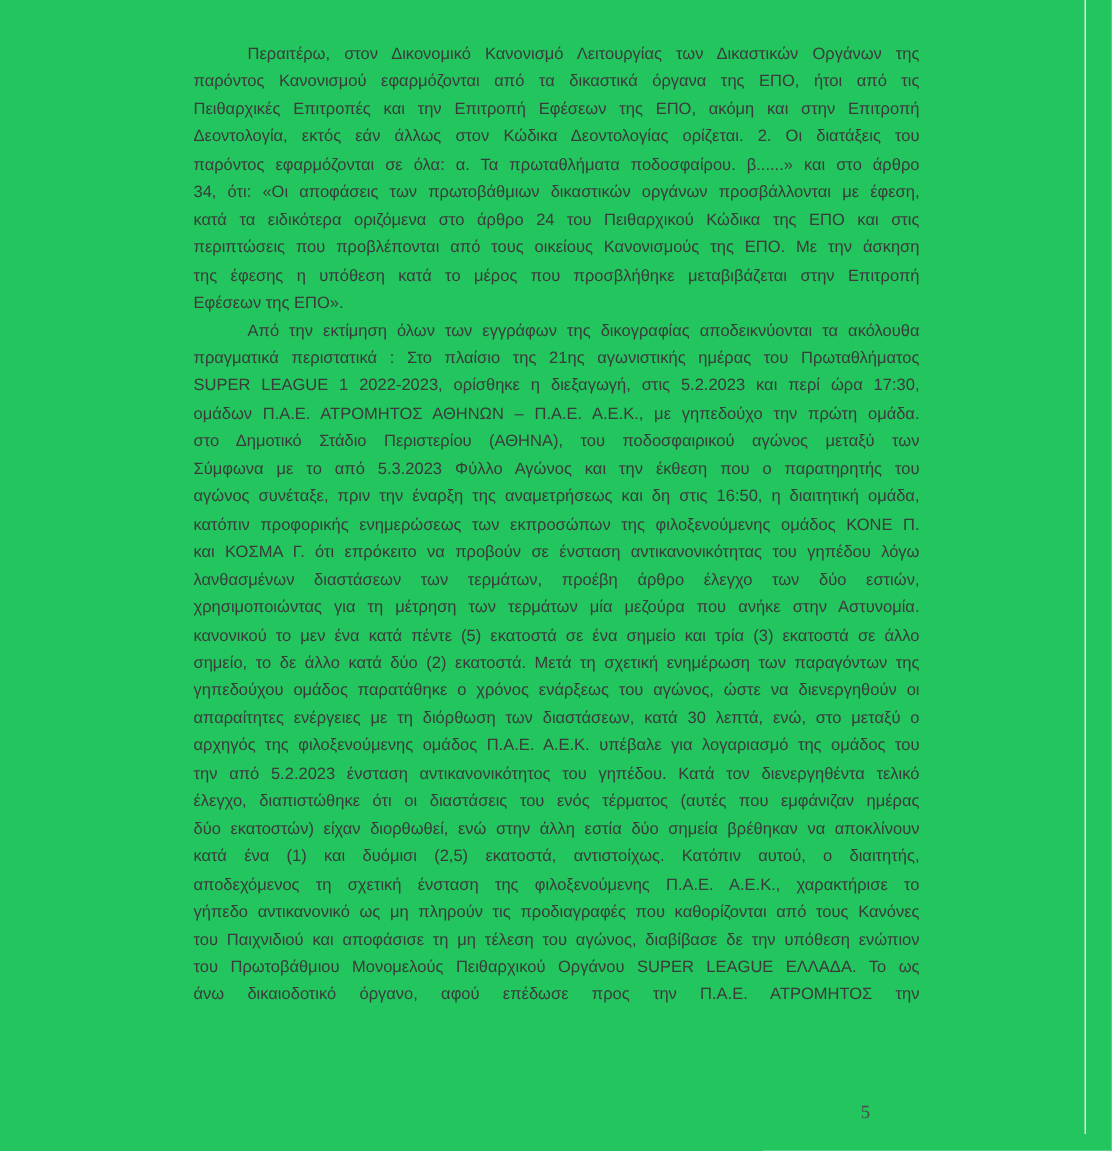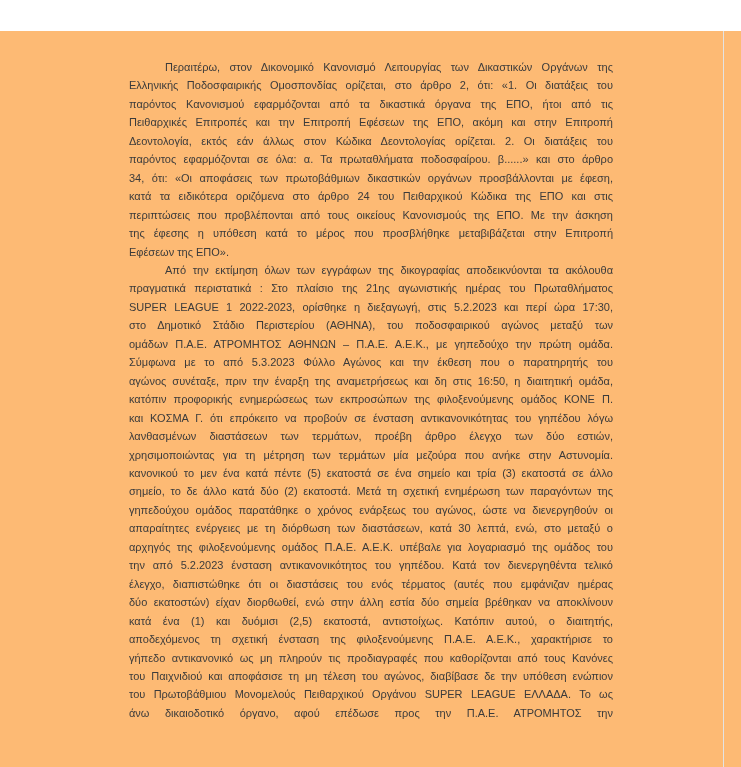--- a/index.html
+++ b/index.html
@@ -10,22 +10,21 @@
     width: 741px;
     height: 767px;
     background: #ffffff;
     position: relative;
     overflow: hidden;
     font-family: "Liberation Sans", sans-serif;
   }
   .page {
     position: absolute;
     inset: 0;
-    background: #fdba74;
-    margin-top: 31px;
+    background: #22c55e;
   }
   .text-block {
     position: absolute;
     left: 129px;
     top: 27px;
     width: 484px;
     color: #3b3b3b;
     font-size: 11px;
     line-height: 18.45px;
     -webkit-font-smoothing: antialiased;
@@ -64,37 +63,36 @@
     background: #e3e3e3;
   }
 </style>
 </head>
 <body>
 
 <div class="page">
   <div class="text-block">
       <div class="paragraph">
         <div class="line indent">Περαιτέρω, στον Δικονομικό Κανονισμό Λειτουργίας των Δικαστικών Οργάνων της</div>
-        <div class="line">Ελληνικής Ποδοσφαιρικής Ομοσπονδίας ορίζεται, στο άρθρο 2, ότι: «1. Οι διατάξεις του</div>
         <div class="line">παρόντος Κανονισμού εφαρμόζονται από τα δικαστικά όργανα της ΕΠΟ, ήτοι από τις</div>
         <div class="line">Πειθαρχικές Επιτροπές και την Επιτροπή Εφέσεων της ΕΠΟ, ακόμη και στην Επιτροπή</div>
         <div class="line">Δεοντολογία, εκτός εάν άλλως στον Κώδικα Δεοντολογίας ορίζεται. 2. Οι διατάξεις του</div>
         <div class="line">παρόντος εφαρμόζονται σε όλα: α. Τα πρωταθλήματα ποδοσφαίρου. β......» και στο άρθρο</div>
         <div class="line">34, ότι: «Οι αποφάσεις των πρωτοβάθμιων δικαστικών οργάνων προσβάλλονται με έφεση,</div>
         <div class="line">κατά τα ειδικότερα οριζόμενα στο άρθρο 24 του Πειθαρχικού Κώδικα της ΕΠΟ και στις</div>
         <div class="line">περιπτώσεις που προβλέπονται από τους οικείους Κανονισμούς της ΕΠΟ. Με την άσκηση</div>
         <div class="line">της έφεσης η υπόθεση κατά το μέρος που προσβλήθηκε μεταβιβάζεται στην Επιτροπή</div>
         <div class="line endline">Εφέσεων της ΕΠΟ».</div>
       </div>
       <div class="paragraph">
         <div class="line indent">Από την εκτίμηση όλων των εγγράφων της δικογραφίας αποδεικνύονται τα ακόλουθα</div>
         <div class="line">πραγματικά περιστατικά : Στο πλαίσιο της 21ης αγωνιστικής ημέρας του Πρωταθλήματος</div>
         <div class="line">SUPER LEAGUE 1 2022-2023, ορίσθηκε η διεξαγωγή, στις 5.2.2023 και περί ώρα 17:30,</div>
+        <div class="line">ομάδων Π.Α.Ε. ΑΤΡΟΜΗΤΟΣ ΑΘΗΝΩΝ – Π.Α.Ε. Α.Ε.Κ., με γηπεδούχο την πρώτη ομάδα.</div>
         <div class="line">στο Δημοτικό Στάδιο Περιστερίου (ΑΘΗΝΑ), του ποδοσφαιρικού αγώνος μεταξύ των</div>
-        <div class="line">ομάδων Π.Α.Ε. ΑΤΡΟΜΗΤΟΣ ΑΘΗΝΩΝ – Π.Α.Ε. Α.Ε.Κ., με γηπεδούχο την πρώτη ομάδα.</div>
         <div class="line">Σύμφωνα με το από 5.3.2023 Φύλλο Αγώνος και την έκθεση που ο παρατηρητής του</div>
         <div class="line">αγώνος συνέταξε, πριν την έναρξη της αναμετρήσεως και δη στις 16:50, η διαιτητική ομάδα,</div>
         <div class="line">κατόπιν προφορικής ενημερώσεως των εκπροσώπων της φιλοξενούμενης ομάδος ΚΟΝΕ Π.</div>
         <div class="line">και ΚΟΣΜΑ Γ. ότι επρόκειτο να προβούν σε ένσταση αντικανονικότητας του γηπέδου λόγω</div>
         <div class="line">λανθασμένων διαστάσεων των τερμάτων, προέβη άρθρο έλεγχο των δύο εστιών,</div>
         <div class="line">χρησιμοποιώντας για τη μέτρηση των τερμάτων μία μεζούρα που ανήκε στην Αστυνομία.</div>
         <div class="line">κανονικού το μεν ένα κατά πέντε (5) εκατοστά σε ένα σημείο και τρία (3) εκατοστά σε άλλο</div>
         <div class="line">σημείο, το δε άλλο κατά δύο (2) εκατοστά. Μετά τη σχετική ενημέρωση των παραγόντων της</div>
         <div class="line">γηπεδούχου ομάδος παρατάθηκε ο χρόνος ενάρξεως του αγώνος, ώστε να διενεργηθούν οι</div>
         <div class="line">απαραίτητες ενέργειες με τη διόρθωση των διαστάσεων, κατά 30 λεπτά, ενώ, στο μεταξύ ο</div>

